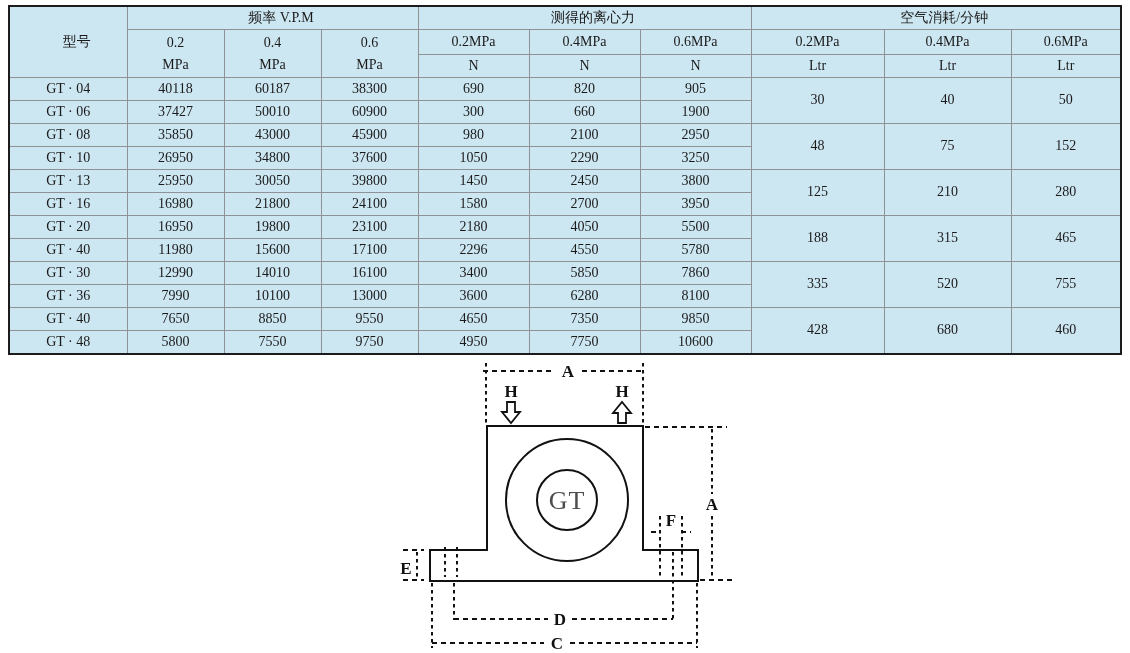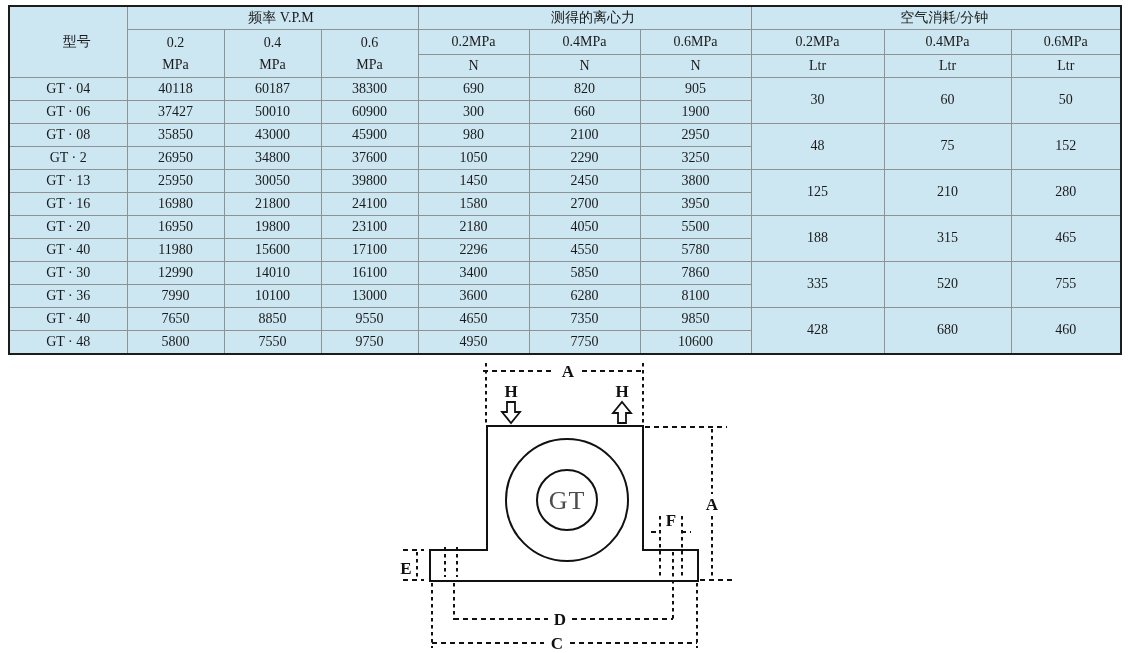--- a/index.html
+++ b/index.html
@@ -80,21 +80,21 @@
     <tbody>
         <tr class="drow">
           <td>GT · 04</td>
           <td>40118</td>
           <td>60187</td>
           <td>38300</td>
           <td>690</td>
           <td>820</td>
           <td>905</td>
           <td rowspan="2">30</td>
-          <td rowspan="2">60</td>
+          <td rowspan="2">40</td>
           <td rowspan="2">50</td>
         </tr>
         <tr class="drow">
           <td>GT · 06</td>
           <td>37427</td>
           <td>50010</td>
           <td>60900</td>
           <td>300</td>
           <td>660</td>
           <td>1900</td>
@@ -105,21 +105,21 @@
           <td>43000</td>
           <td>45900</td>
           <td>980</td>
           <td>2100</td>
           <td>2950</td>
           <td rowspan="2">48</td>
           <td rowspan="2">75</td>
           <td rowspan="2">152</td>
         </tr>
         <tr class="drow">
-          <td>GT · 2</td>
+          <td>GT · 10</td>
           <td>26950</td>
           <td>34800</td>
           <td>37600</td>
           <td>1050</td>
           <td>2290</td>
           <td>3250</td>
         </tr>
         <tr class="drow">
           <td>GT · 13</td>
           <td>25950</td>

